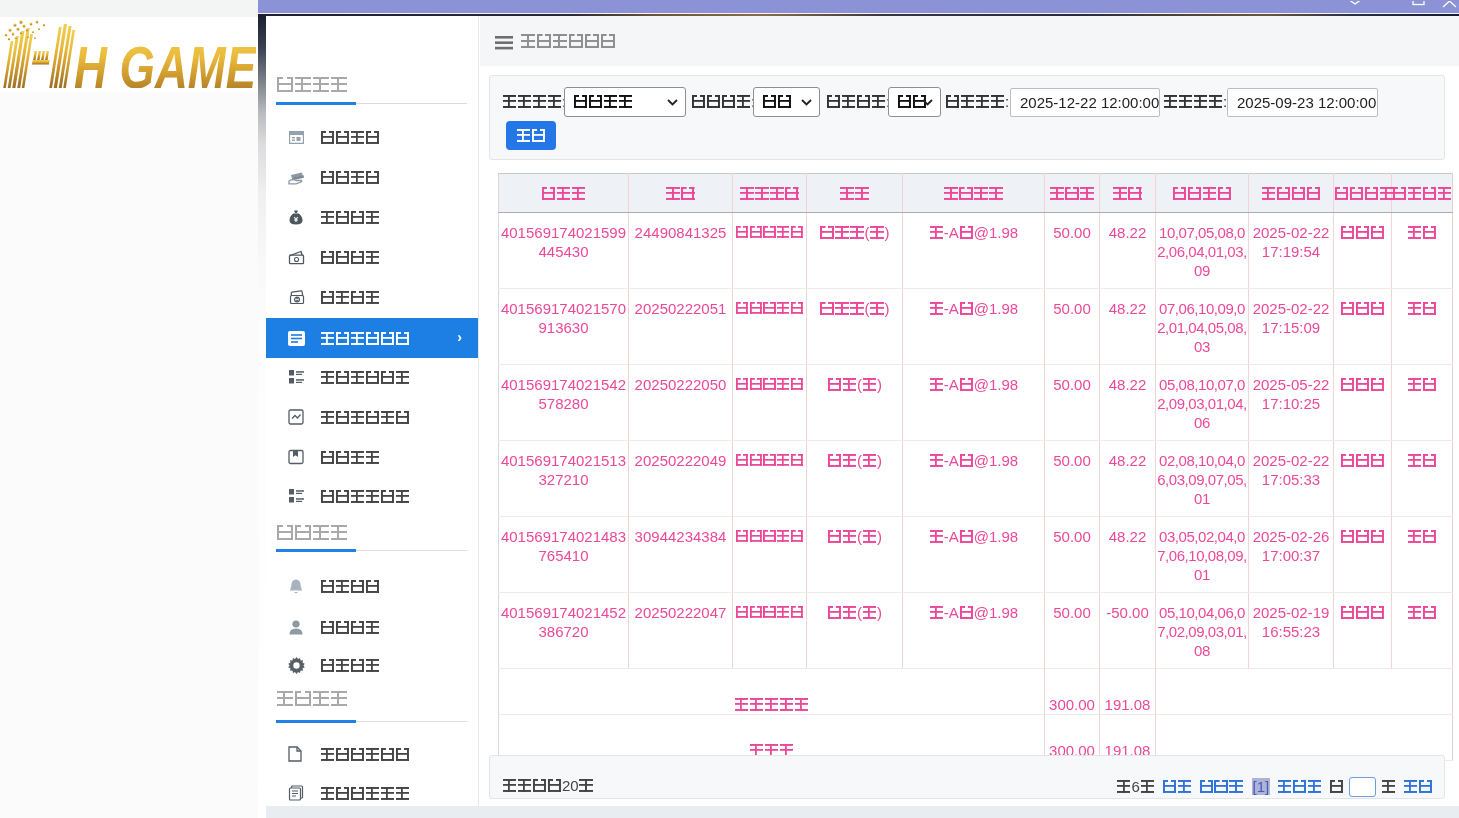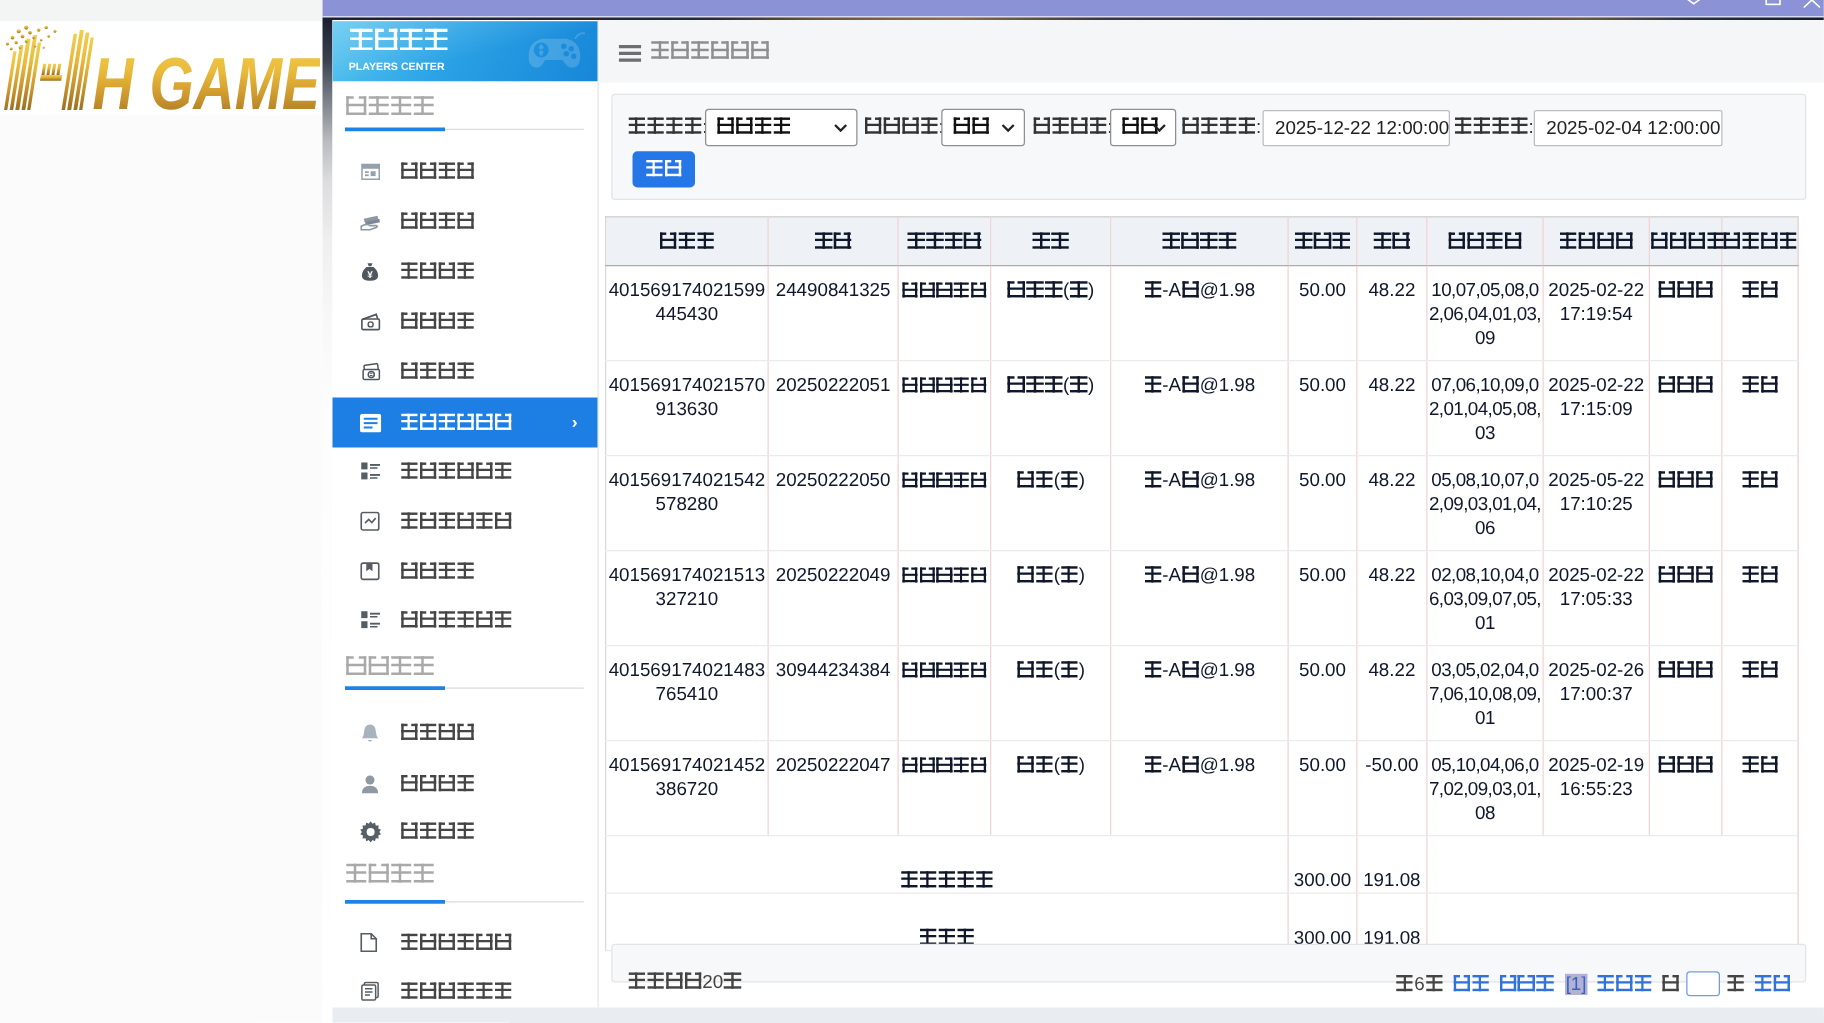--- a/index.html
+++ b/index.html
@@ -27,32 +27,32 @@
 #main{position:absolute;left:222px;top:16px;width:979px;height:790px;background:#fff}
 #topbar{position:absolute;left:0;top:0;width:979px;height:50px;background:#f4f6f8}
 #topbar .ham{position:absolute;left:15px;top:20px}
 #topbar .tt{position:absolute;left:40px;top:17px;font-size:16px;color:#8f8f8f}
 #filter{position:absolute;left:9px;top:59px;width:956px;height:85px;background:#f7f8fa;border:1px solid #e3e4e6;border-radius:3px}
 #filter .lb{position:absolute;top:11px;height:30px;line-height:30px;font-size:15px;color:#333}
 .selbox{position:absolute;top:11px;height:30px;background:#fff;border:1px solid #8f8f8f;border-radius:3px;font-size:15px;color:#111;line-height:28px;padding-left:8px}
 .selbox svg{position:absolute;right:7px;top:11px}
 .inpbox{position:absolute;top:12px;height:29px;background:#fff;border:1px solid #bdbdbd;border-radius:2px;font-size:15px;color:#222;line-height:27px;padding-left:9px;white-space:nowrap}
 #qbtn{position:absolute;left:16px;top:45px;width:50px;height:29px;background:#2577e8;border-radius:4px;color:#fff;font-size:15px;text-align:center;line-height:29px}
-table{position:absolute;left:4px;top:157px;width:954px;table-layout:fixed;border-collapse:collapse;font-size:15px;color:#0f172a}
+table{position:absolute;left:18px;top:157px;width:954px;table-layout:fixed;border-collapse:collapse;font-size:15px;color:#ec4899}
 th{background:#eef1f5;height:39px;font-weight:bold;font-size:15px;border-top:1px solid #c9c9c9;border-bottom:1px solid #b3abab;border-left:1px solid #f1d4d4;border-right:1px solid #f1d4d4;padding:0}
 td{border:1px solid #f1d4d4;border-top:1px solid #ebebeb;border-bottom:1px solid #ebebeb;text-align:center;vertical-align:top;padding:10px 1px 0;line-height:19px;word-break:break-all}
 tr.dr{height:76px}
 tr.sum{height:39px}
 tr.sum td{padding-top:26px}
 td.n5{font-size:13.8px}
 tr.dr td:nth-child(8){letter-spacing:-.45px}
 th.sm{white-space:nowrap}
 th:first-child,td:first-child{border-left:1px solid #d9d9d9}
 th:last-child,td:last-child{border-right:1px solid #e8cfcf}
-#pager{position:absolute;left:9px;top:739px;width:956px;height:31px;background:#f7f8fa;border:1px solid #e3e4e6;border-radius:3px;font-size:15px;color:#444}
+#pager{position:absolute;left:9px;top:739px;width:956px;height:44px;background:#f7f8fa;border:1px solid #e3e4e6;border-radius:3px;font-size:15px;color:#444}
 #pager .l{position:absolute;left:12px;top:21px}
 #pager .r{position:absolute;right:11px;top:21px}
 #pager .r b{font-weight:normal;color:#2f72db;margin-left:7px}
 #pager .cur{background:#b2b3d2;color:#3c5ec9;padding:0 1px;margin-left:8px}
 #pager .inp{display:inline-block;width:27px;height:20px;background:#fff;border:1px solid #6f9ddf;border-radius:3px;vertical-align:-5px;margin:0 5px}
 #bottomstrip{position:absolute;left:8px;top:806px;width:1193px;height:12px;background:#e9ecf0}
 .g{display:inline-block;font-style:normal;width:.88em;height:.86em;margin:0 .06em;vertical-align:-.07em;background:linear-gradient(currentColor,currentColor) 0 0/100% 15% no-repeat,linear-gradient(currentColor,currentColor) 0 46%/100% 14% no-repeat,linear-gradient(currentColor,currentColor) 0 100%/100% 15% no-repeat,linear-gradient(currentColor,currentColor) 46% 0/14% 100% no-repeat}
 .g2{background:linear-gradient(currentColor,currentColor) 0 0/40% 15% no-repeat,linear-gradient(currentColor,currentColor) 100% 0/40% 15% no-repeat,linear-gradient(currentColor,currentColor) 0 46%/100% 14% no-repeat,linear-gradient(currentColor,currentColor) 0 100%/100% 15% no-repeat,linear-gradient(currentColor,currentColor) 0 0/15% 100% no-repeat,linear-gradient(currentColor,currentColor) 100% 0/15% 100% no-repeat}
 </style></head>
 <body>
@@ -113,35 +113,20 @@
         <g stroke="#fff" stroke-width="1.3" fill="none">
    <path d="M1090 -2 L1097 3 L1104 -2"></path>
    <rect x="1155" y="-7" width="11" height="10.5"></rect>
    <path d="M1185 -6 L1198 6 M1198 -6 L1185 6"></path>
   </g>
       </svg>
  </div>
  <div id="darkline"></div>
  <div id="leftedge"></div>
  <div id="sidebar">
-  <div id="sbhead">
-   <div class="shine"></div>
-   <svg width="52" height="40" viewBox="0 0 52 40" fill="#fff">
-    <path d="M14 10 Q4 12 3 22 Q2 32 8 33 Q13 34 16 27 L30 27 Q34 34 39 33 Q45 32 44 21 Q43 12 33 10 Z"></path>
-    <circle cx="13" cy="19" r="6" fill="#1786d8"></circle>
-          <path d="M13 14 L15 17 L13 20 L11 17 Z M13 24 L15 21 L13 18 L11 21 Z" fill="#fff"></path>
-    <circle cx="31" cy="16" r="2.2" fill="#1786d8"></circle>
-          <circle cx="37" cy="18" r="2.2" fill="#1786d8"></circle>
-          <circle cx="33" cy="22" r="2.2" fill="#1786d8"></circle>
-          <circle cx="39" cy="24" r="2.2" fill="#1786d8"></circle>
-    <path d="M40 10 Q44 4 48 6" stroke="#fff" stroke-width="1.5" fill="none"></path>
-   </svg>
-   <div class="t1 zh"><i class="g"></i><i class="g g2"></i><i class="g"></i><i class="g"></i></div>
-   <div class="t2">PLAYERS CENTER</div>
-  </div>
   <div class="sec zh" style="top:59px"><i class="g g2"></i><i class="g"></i><i class="g"></i><i class="g"></i></div>
   <div class="secline" style="top:87px">
         <i></i>
       </div>
   <div class="mi" style="top:101px">
         <svg width="17" height="17" viewBox="0 0 17 17" fill="#94a0ac">
           <path d="M1 2 h15 v13 h-15 Z M2.2 6 h12.6 v7.8 h-12.6 Z" fill-rule="evenodd"></path>
           <rect x="4" y="8" width="3" height="1.4"></rect>
           <rect x="4" y="10.5" width="3" height="1.4"></rect>
           <rect x="8.5" y="8" width="4" height="3.9"></rect>
@@ -291,21 +276,21 @@
    <span class="selbox zh" style="left:263px;width:67px"><i class="g g2"></i><i class="g g2"></i><svg width="11" height="7" viewBox="0 0 11 7">
             <path d="M1 1 L5.5 5.5 L10 1" stroke="#222" stroke-width="1.8" fill="none"></path>
           </svg></span>
    <span class="lb zh" style="left:336px"><i class="g g2"></i><i class="g"></i><i class="g g2"></i><i class="g"></i>:</span>
    <span class="selbox zh" style="left:398px;width:53px"><i class="g g2"></i><i class="g g2"></i><svg width="11" height="7" viewBox="0 0 11 7">
             <path d="M1 1 L5.5 5.5 L10 1" stroke="#222" stroke-width="1.8" fill="none"></path>
           </svg></span>
    <span class="lb zh" style="left:455px"><i class="g g2"></i><i class="g"></i><i class="g"></i><i class="g"></i>:</span>
    <span class="inpbox" style="left:520px;width:150px">2025-12-22 12:00:00</span>
    <span class="lb zh" style="left:673px"><i class="g"></i><i class="g"></i><i class="g"></i><i class="g"></i>:</span>
-   <span class="inpbox" style="left:737px;width:151px">2025-02-04 12:00:00</span>
+   <span class="inpbox" style="left:737px;width:151px">2025-09-23 12:00:00</span>
    <div id="qbtn" class="zh"><i class="g"></i><i class="g g2"></i></div>
   </div>
   <table id="tbl">
    <colgroup>
           <col style="width:130px">
           <col style="width:104px">
           <col style="width:74px">
           <col style="width:96px">
           <col style="width:142px">
           <col style="width:55px">

